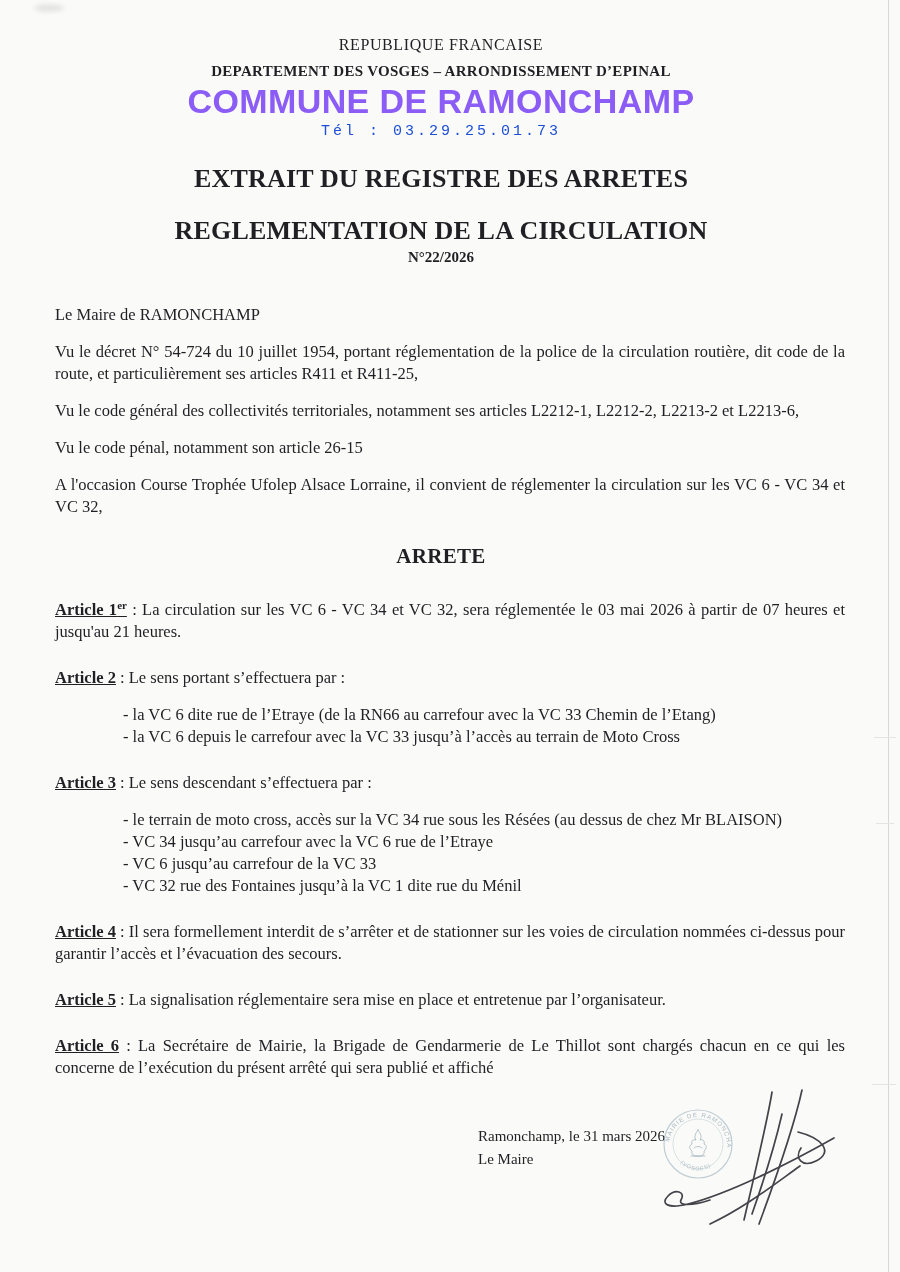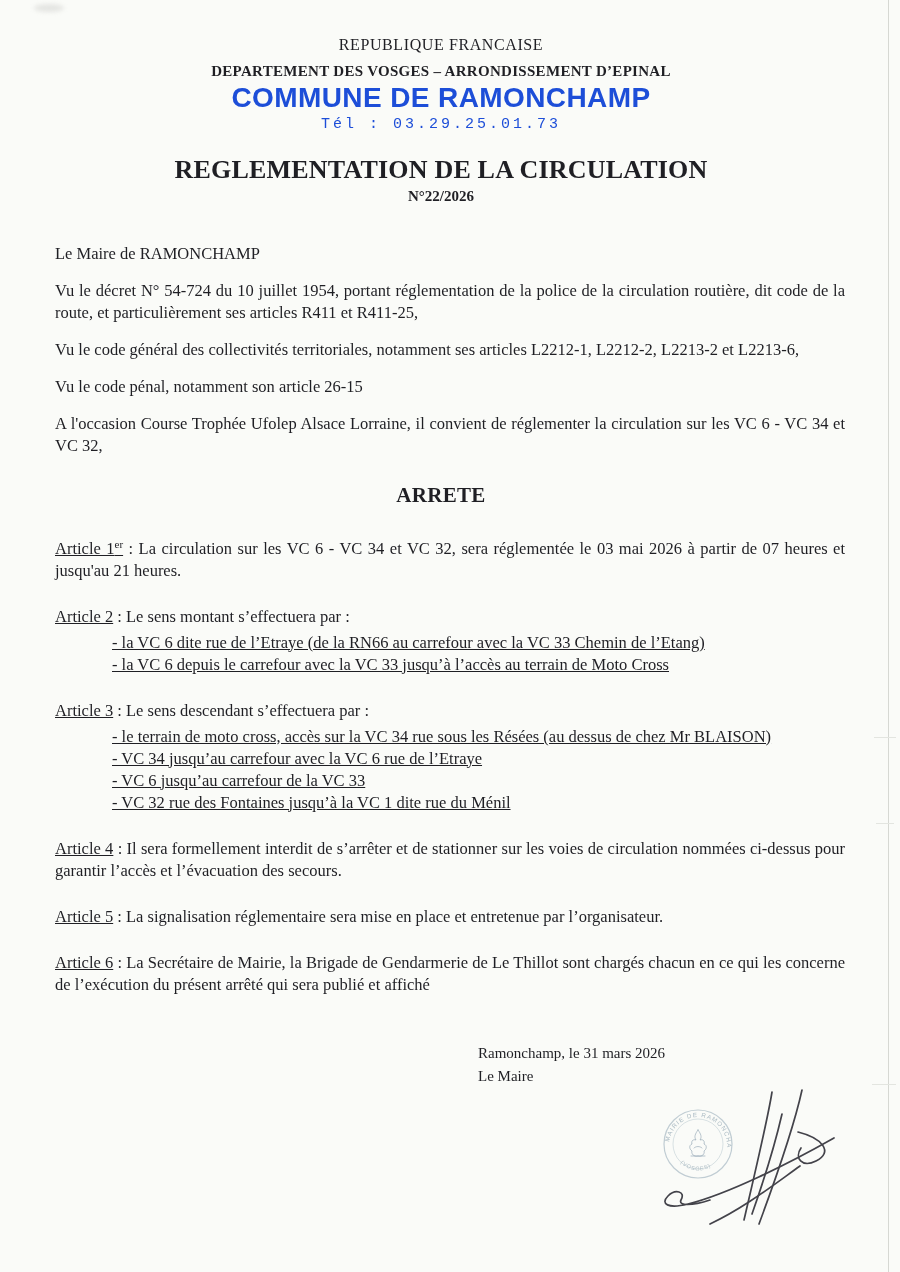--- a/index.html
+++ b/index.html
@@ -15,42 +15,42 @@
     position:absolute;inset:0;
     padding:30px 55px 0 55px;
     box-sizing:border-box;
   }
   
   .head-block{width:772px;text-align:center;}
   .republic{font-size:16px;letter-spacing:0.6px;margin-top:6px;}
   .department{font-size:15px;font-weight:bold;letter-spacing:0.3px;margin-top:9px;}
   .commune{
     font-family:"Liberation Sans", sans-serif;
-    font-size:28px;font-weight:bold;letter-spacing:0.4px;margin-top:2px;color:#1d4ed8;
+    font-size:34px;font-weight:bold;letter-spacing:0.4px;margin-top:2px;color:#8b5cf6;
   }
   .phone{
     font-family:"Liberation Mono", monospace;
     font-size:15px;letter-spacing:3px;margin-top:2px;color:#1d4ed8;
   }
   .title-registry{font-size:26px;font-weight:bold;margin-top:24px;letter-spacing:0.2px;}
   .title-subject{font-size:26px;font-weight:bold;margin-top:22px;letter-spacing:0.2px;}
   .title-number{font-size:15px;font-weight:bold;margin-top:3px;}
   
   .doc-body{margin-top:38px;font-size:16.5px;line-height:22px;}
   .doc-body p{margin:0 0 15px 0;text-align:justify;}
   .opening{margin-bottom:15px;}
   .decree-heading{
     width:772px;text-align:center;font-weight:bold;font-size:21px;
     margin:27px 0 26px 0;letter-spacing:0.3px;
   }
   .article{margin-top:24px;}
   .article .intro{margin:0;text-align:justify;}
-  .art-label{font-weight:normal;text-decoration:underline;}
+  .art-label{font-weight:bold;text-decoration:underline;}
   .art-label sup{font-size:11px;}
-  .items{margin:4px;text-decoration:underline;}
+  .items{margin:15px;}
   .item{padding-left:60px;text-indent:-7px;text-align:justify;}
   
   .closing{margin-top:46px;margin-left:423px;font-size:15px;line-height:23px;}
   
   .stamp{position:absolute;left:658px;top:1104px;}
   .signature{position:absolute;left:648px;top:1076px;}
   
   .edge-line{position:absolute;left:888px;top:0;width:1px;height:1272px;background:#d6d8d3;}
   .edge-tick{position:absolute;height:1px;background:#e3e5e0;}
   .tick1{left:874px;top:737px;width:22px;}
@@ -62,20 +62,21 @@
 </head>
 <body>
 
 <div class="sheet">
 
   <div class="head-block">
     <div class="republic">REPUBLIQUE FRANCAISE</div>
     <div class="department">DEPARTEMENT DES VOSGES – ARRONDISSEMENT D’EPINAL</div>
     <div class="commune">COMMUNE DE RAMONCHAMP</div>
     <div class="phone">Tél : 03.29.25.01.73</div>
+    <div class="title-registry">EXTRAIT DU REGISTRE DES ARRETES</div>
     <div class="title-subject">REGLEMENTATION DE LA CIRCULATION</div>
     <div class="title-number">N°22/2026</div>
   </div>
 
   <div class="doc-body">
     <p class="opening">Le Maire de RAMONCHAMP</p>
     <p>Vu le décret N° 54-724 du 10 juillet 1954, portant réglementation de la police de la circulation routière, dit code de la route, et particulièrement ses articles R411 et R411-25,</p>
     <p>Vu le code général des collectivités territoriales, notamment ses articles L2212-1, L2212-2, L2213-2 et L2213-6,</p>
     <p>Vu le code pénal, notamment son article 26-15</p>
     <p>A l'occasion Course Trophée Ufolep Alsace Lorraine, il convient de réglementer la circulation sur les VC 6 - VC 34 et VC 32,</p>
@@ -83,21 +84,21 @@
     <div class="decree-heading">ARRETE</div>
 
     <div class="article" style="margin-top:0">
       <p class="intro">
         <span class="art-label"><span>Article 1</span><sup>er</sup></span><span> : La circulation sur les VC 6 - VC 34 et VC 32, sera réglementée le 03 mai 2026 à partir de 07 heures et jusqu'au 21 heures.</span>
       </p>
     </div>
 
     <div class="article">
       <p class="intro">
-        <span class="art-label"><span>Article 2</span></span><span> : Le sens montant s’effectuera par :</span>
+        <span class="art-label"><span>Article 2</span></span><span> : Le sens portant s’effectuera par :</span>
       </p>
       <div class="items">
         <div class="item">- la VC 6 dite rue de l’Etraye (de la RN66 au carrefour avec la VC 33 Chemin de l’Etang)</div>
         <div class="item">- la VC 6 depuis le carrefour avec la VC 33 jusqu’à l’accès au terrain de Moto Cross</div>
       </div>
     </div>
 
     <div class="article">
       <p class="intro">
         <span class="art-label"><span>Article 3</span></span><span> : Le sens descendant s’effectuera par :</span>

